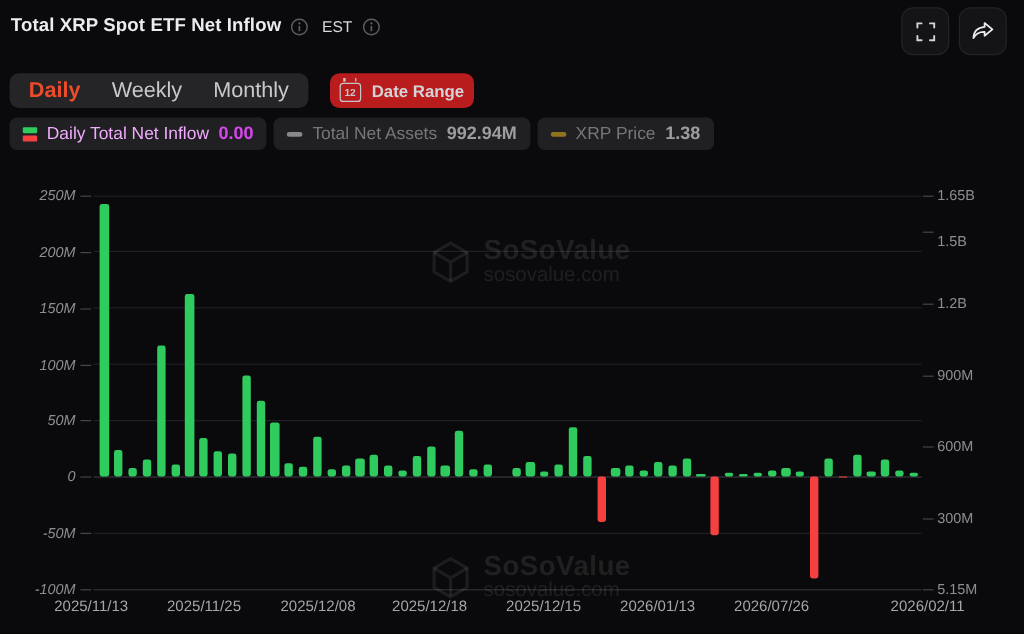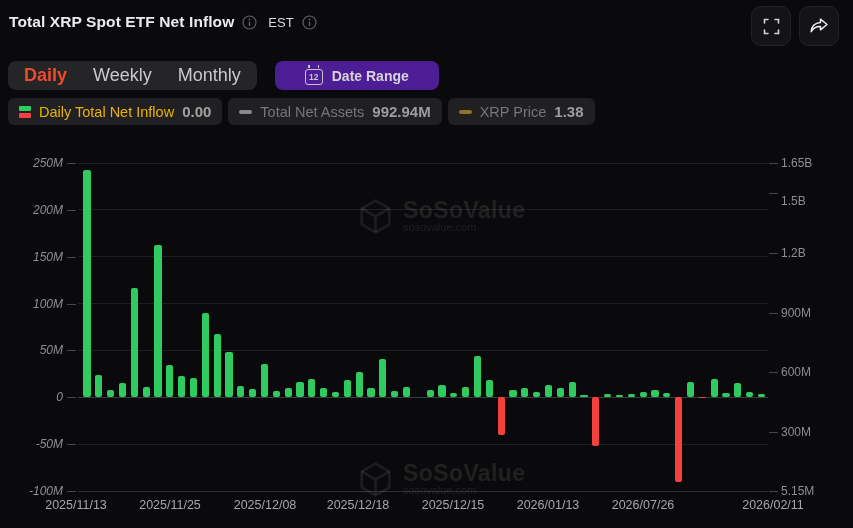--- a/index.html
+++ b/index.html
@@ -11,33 +11,33 @@
   .est{font-size:13px;color:#d9d9dc;margin-left:3px;}
   .winbtns{position:absolute;top:6px;right:14px;display:flex;gap:8px;}
   .wbtn{width:38px;height:38px;border-radius:10px;background:#141417;border:1px solid #232327;
         display:flex;align-items:center;justify-content:center;cursor:pointer;}
   
   .row2{position:absolute;left:8px;top:61px;display:flex;gap:18px;align-items:center;}
   .tabs{display:flex;align-items:center;gap:26px;background:#252528;border-radius:8px;
         padding:0 16px;height:29px;}
   .tab{font-size:18px;color:#c9c9cc;cursor:pointer;}
   .tab.active{color:#ee4b2a;font-weight:700;}
-  .datebtn{display:flex;align-items:center;gap:9px;background:#4c1d95;border-radius:8px;
-           padding:0 30px;height:29px;font-weight:700;font-size:14px;color:#d4d4d8;cursor:pointer;}
+  .datebtn{display:flex;align-items:center;gap:9px;background:#b91c1c;border-radius:8px;
+           padding:0 8px;height:29px;font-weight:700;font-size:14px;color:#d4d4d8;cursor:pointer;}
   .cal{width:16px;height:14px;border:1.6px solid #c6c6ca;border-radius:3px;position:relative;margin-top:3px;}
   .cal:before,.cal:after{content:"";position:absolute;top:-5px;left:2.5px;width:1.6px;height:3.4px;background:#c6c6ca;}
   .cal:after{left:auto;right:2.5px;}
   .cal .d{position:absolute;inset:0;display:flex;align-items:center;justify-content:center;
           font-size:8.5px;font-weight:700;color:#c6c6ca;}
   
   .legend{position:absolute;left:8px;top:98px;display:flex;gap:6px;}
   .chip{display:flex;align-items:center;gap:8px;background:#202023;border-radius:6px;height:27px;
         padding:0 11px;font-size:14.5px;cursor:pointer;}
-  .chip .cl{color:#eab308;}
-  .chip .cv{font-weight:700;color:#a3a3a3;font-size:15px;}
+  .chip .cl{color:#f0abfc;}
+  .chip .cv{font-weight:700;color:#d946ef;font-size:15px;}
   .chip.dim .cl{color:#76767b;}
   .chip.dim .cv{color:#9c9ca1;}
   .sw-split{width:12px;height:12px;display:flex;flex-direction:column;justify-content:space-between;}
   .sw-split i{display:block;height:5px;border-radius:1px;}
   .sw-dash{width:13px;height:4px;border-radius:2px;display:inline-block;}
   
   .chart{position:absolute;left:0;top:140px;width:853px;height:388px;}
   .plot{position:absolute;left:78px;top:23px;width:690px;height:328px;}
   .gl{position:absolute;left:0;width:100%;height:1px;background:#1f1f23;}
   .gl.zero{background:#3a3a3f;}
@@ -45,21 +45,21 @@
   .bar{position:absolute;border-radius:2px;}
   .ylab{position:absolute;font-size:12px;color:#8c8e93;line-height:14px;white-space:nowrap;}
   .ylab.l{left:0;width:63px;text-align:right;font-style:italic;}
   .ylab.r{left:781px;}
   .tick{position:absolute;width:9px;height:1px;background:#45454a;}
   .xlab{position:absolute;top:358px;font-size:12.5px;color:#a5a7ac;transform:translateX(-50%);white-space:nowrap;}
   
   .wm{position:absolute;left:357px;display:flex;align-items:center;gap:9px;pointer-events:none;}
   .wm .col{display:flex;flex-direction:column;}
   .wm .t1{font-size:23px;font-weight:700;color:rgba(255,255,255,0.09);line-height:21px;letter-spacing:.4px;}
-  .wm .t2{font-size:11px;color:rgba(255,255,255,0.085);}
+  .wm .t2{font-size:17px;color:rgba(255,255,255,0.085);}
 </style>
 </head>
 <body>
 
 <div class="hdr">
   <span class="title">Total XRP Spot ETF Net Inflow</span>
   <span style="display:flex;">
     <svg width="15" height="15" viewBox="0 0 15 15">
         <circle cx="7.5" cy="7.5" r="6.5" fill="none" stroke="#5e5e64" stroke-width="1.2"></circle>
         <circle cx="7.5" cy="4.5" r="0.9" fill="#5e5e64"></circle>

